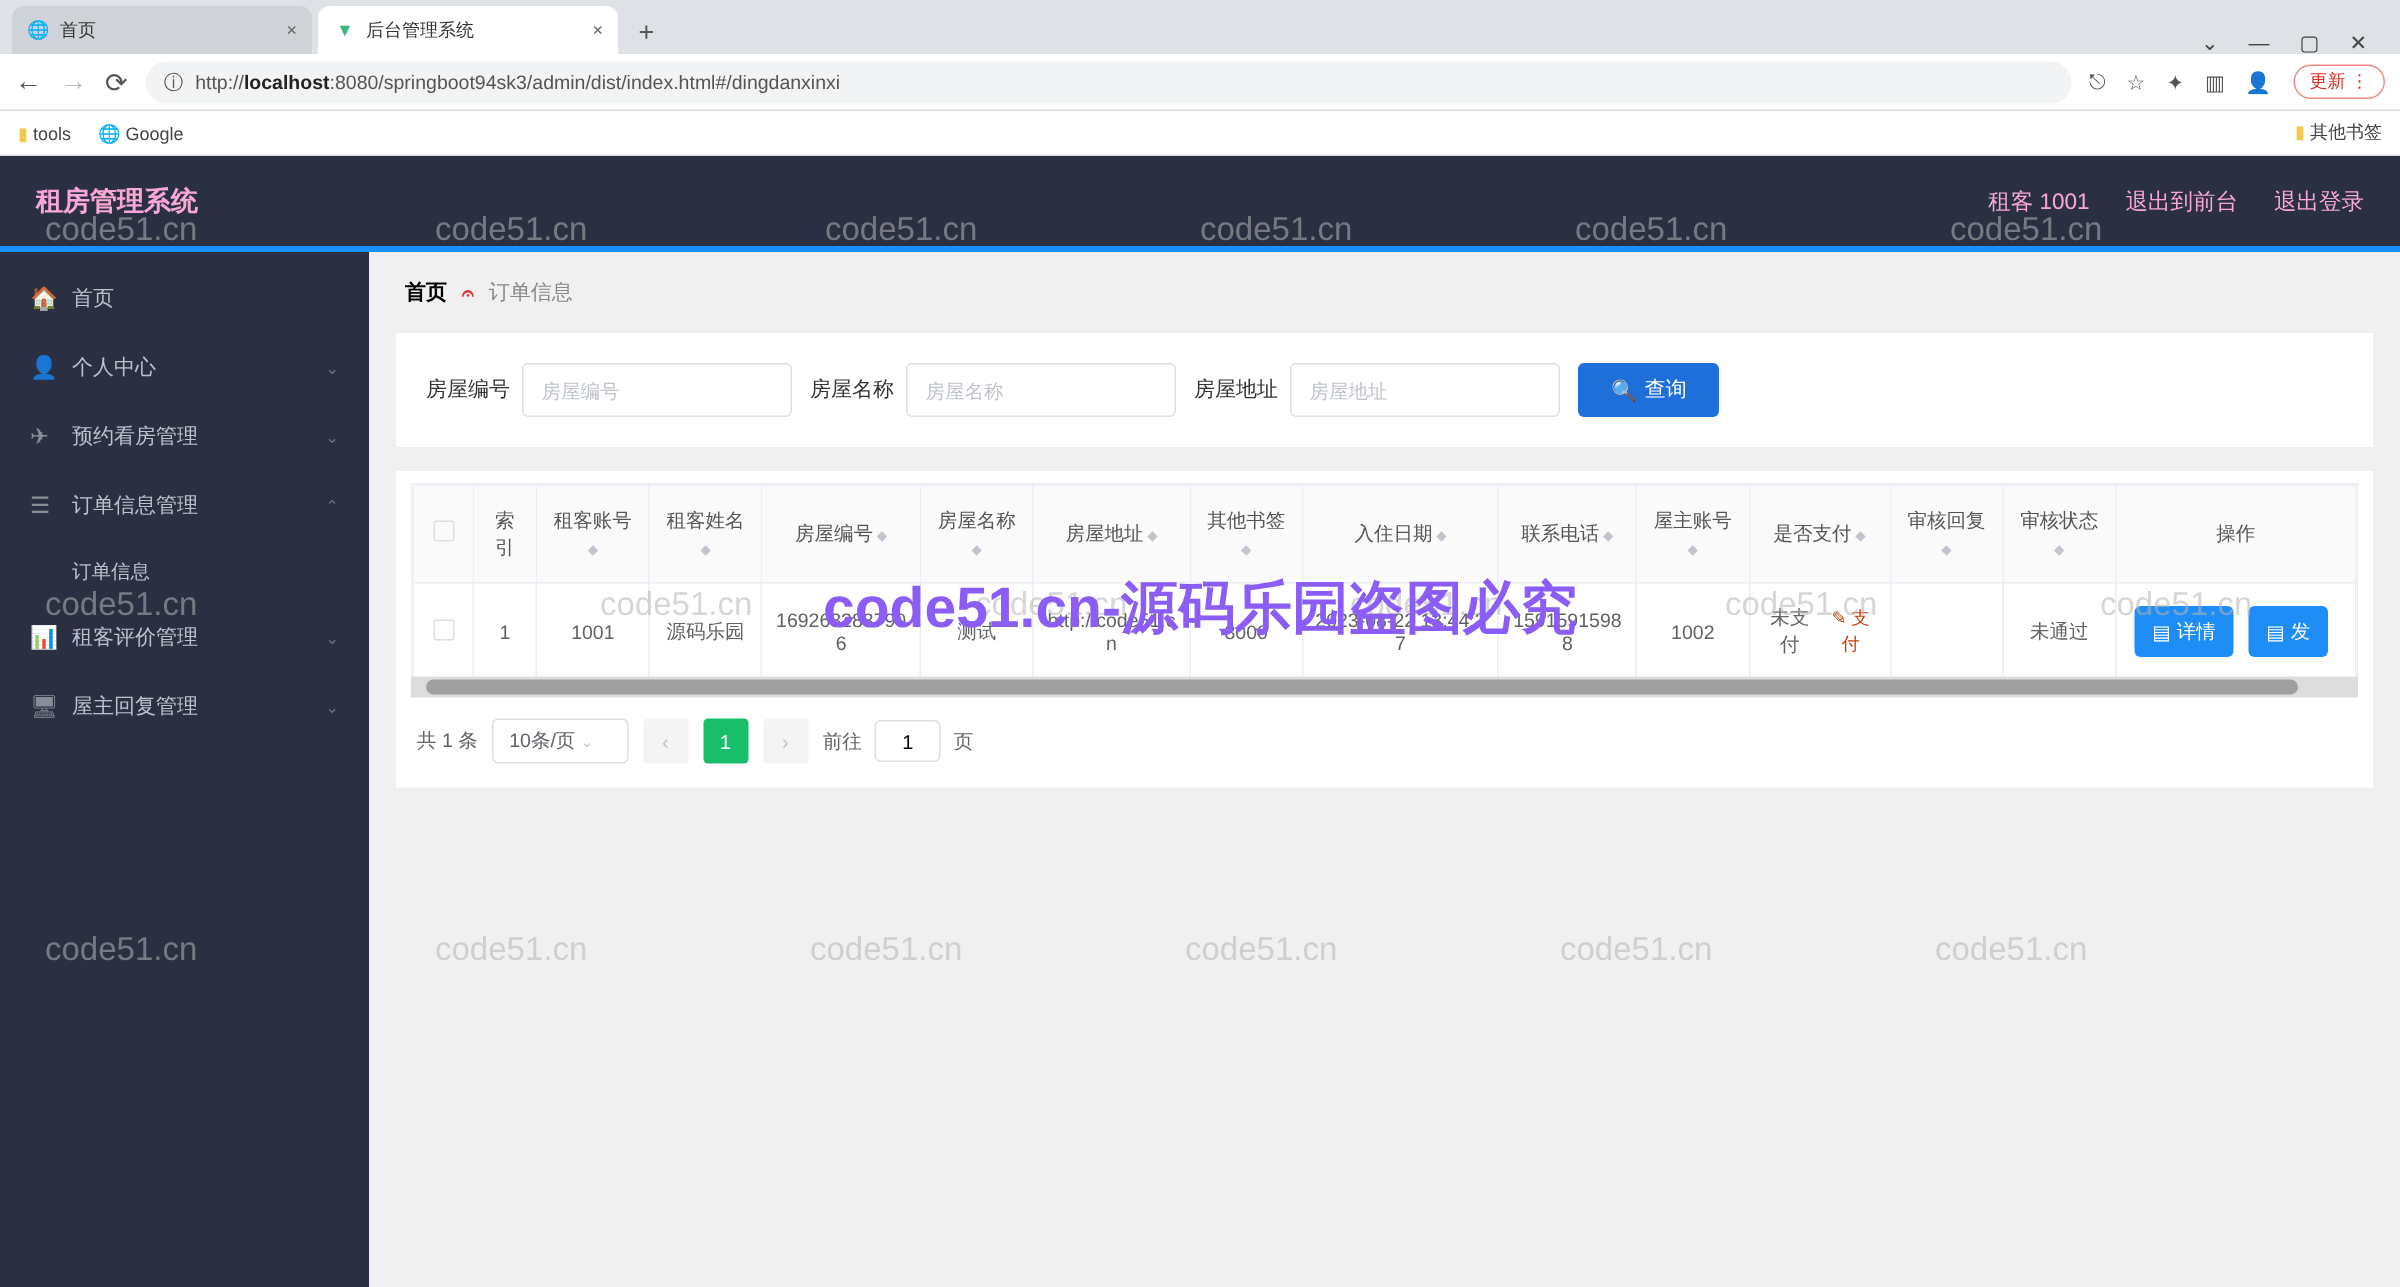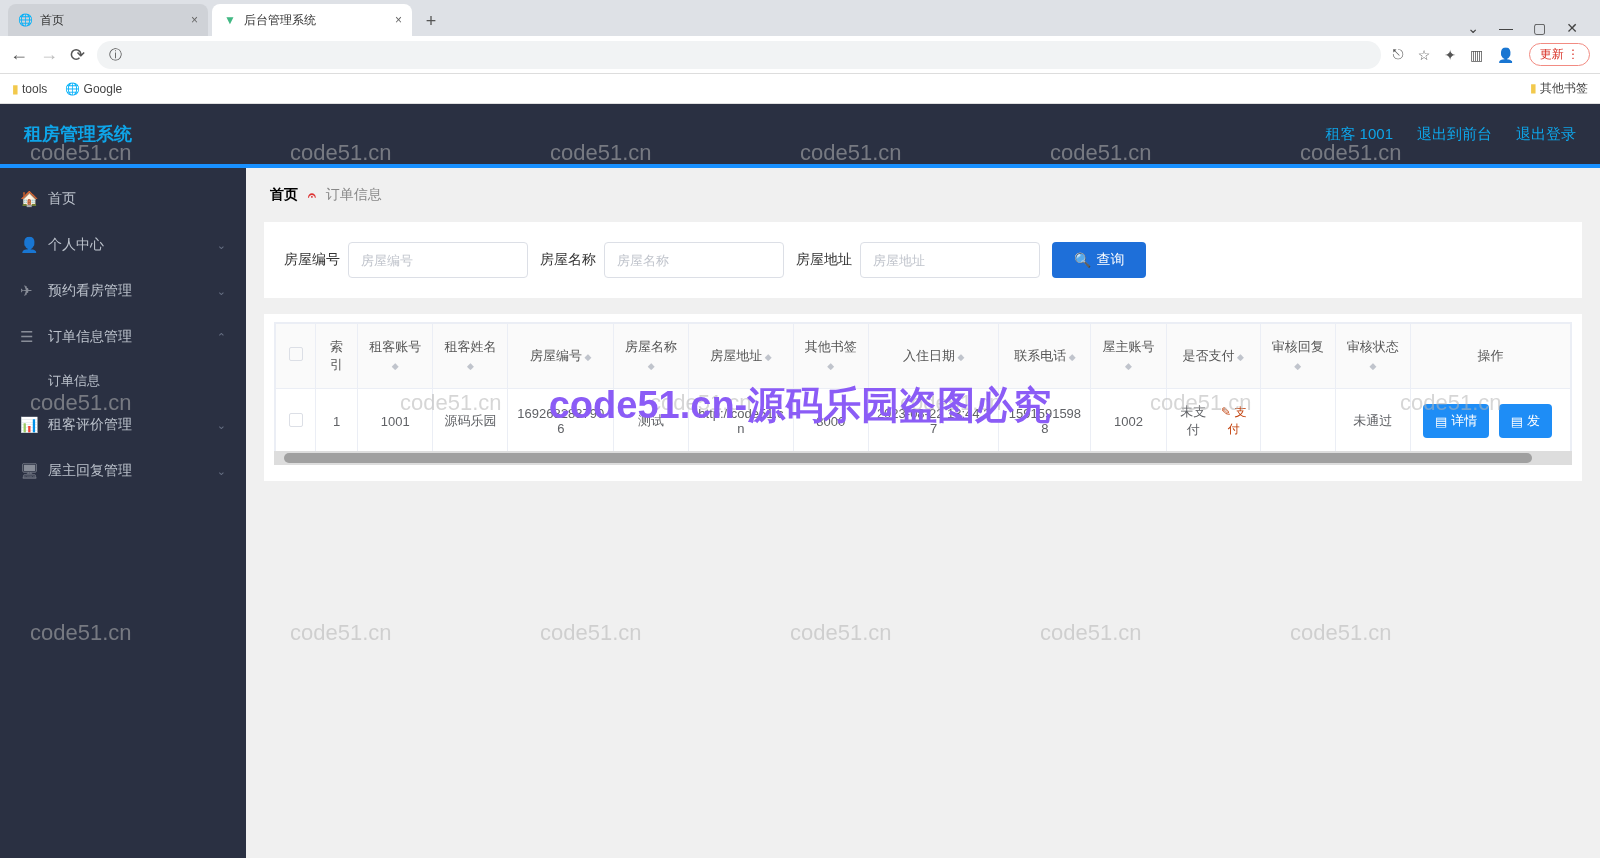--- a/index.html
+++ b/index.html
@@ -15,21 +15,21 @@
 .win-controls { margin-left: auto; display: flex; align-items: center; gap: 20px; padding: 0 14px; color: #444; }
 .addr-bar { background: #fff; height: 38px; display: flex; align-items: center; padding: 0 10px; gap: 12px; border-bottom: 1px solid #ddd; }
 .addr-bar .nav-btn { color: #555; font-size: 18px; cursor: pointer; }
 .url-box { flex: 1; background: #f1f3f4; border-radius: 15px; height: 28px; display: flex; align-items: center; padding: 0 12px; font-size: 13px; color: #555; gap: 8px; }
 .addr-right { display: flex; align-items: center; gap: 14px; color: #555; }
 .update-pill { border: 1px solid #f28b82; color: #d93025; border-radius: 14px; padding: 2px 10px; font-size: 12px; }
 .bookmarks { background: #fff; height: 30px; display: flex; align-items: center; padding: 0 12px; gap: 18px; font-size: 12px; color: #444; border-bottom: 1px solid #e0e0e0; }
 .bookmarks .other { margin-left: auto; }
 
 
-.app-header { background: #2a3042; color: #0ea5e9; height: 60px; display: flex; align-items: center; padding: 0 24px; }
+.app-header { background: #2a3042; color: #f9a8d4; height: 60px; display: flex; align-items: center; padding: 0 24px; }
 .app-title { font-size: 18px; font-weight: bold; }
 .app-header-right { margin-left: auto; display: flex; gap: 24px; font-size: 15px; }
 .blue-line { height: 4px; background: #1890ff; }
 
 
 .content-row { display: flex; height: calc(858px - 36px - 38px - 30px - 60px - 4px); }
 .sidebar { width: 246px; background: #2a3042; color: #bcc2cc; padding-top: 8px; }
 .menu-item { display: flex; align-items: center; padding: 14px 20px; font-size: 14px; cursor: pointer; }
 .menu-item .icon { width: 18px; margin-right: 10px; font-size: 15px; color: #888d98; }
 .menu-item .chev { margin-left: auto; color: #677084; font-size: 11px; }
@@ -118,20 +118,21 @@
     <span>✕</span>
   </div>
 </div>
 
 <div class="addr-bar">
   <span class="nav-btn">←</span>
   <span class="nav-btn" style="color:#bbb">→</span>
   <span class="nav-btn">⟳</span>
   <div class="url-box">
     <span>ⓘ</span>
+    <span><span>http://</span><b style="color:#222">localhost</b><span>:8080/springboot94sk3/admin/dist/index.html#/dingdanxinxi</span></span>
   </div>
   <div class="addr-right">
     <span>⎋</span>
     <span>☆</span>
     <span>✦</span>
     <span>▥</span>
     <span>👤</span>
     <span class="update-pill"><span>更新</span> ⋮</span>
   </div>
 </div>
@@ -266,17 +267,29 @@
               <button class="op-btn">▤ <span>发</span></button>
             </td>
           </tr>
             </tbody>
         </table>
       </div>
       <div class="hbar">
           <div class="hbar-track"></div>
         </div>
 
+      <div class="pagination">
+        <span>共 1 条</span>
+        <span class="page-select"><span>10条/页</span> <span style="color:#c0c4cc;font-size:10px">⌄</span></span>
+        <button class="page-btn">‹</button>
+        <button class="page-btn active">1</button>
+        <button class="page-btn">›</button>
+        <span class="page-jump">
+          <span>前往</span>
+          <input value="1" style="">
+          <span>页</span>
+        </span>
+      </div>
     </div>
   </div>
 </div>
 
 <div class="watermark">code51.cn-源码乐园盗图必究</div>
 
 </body></html>

